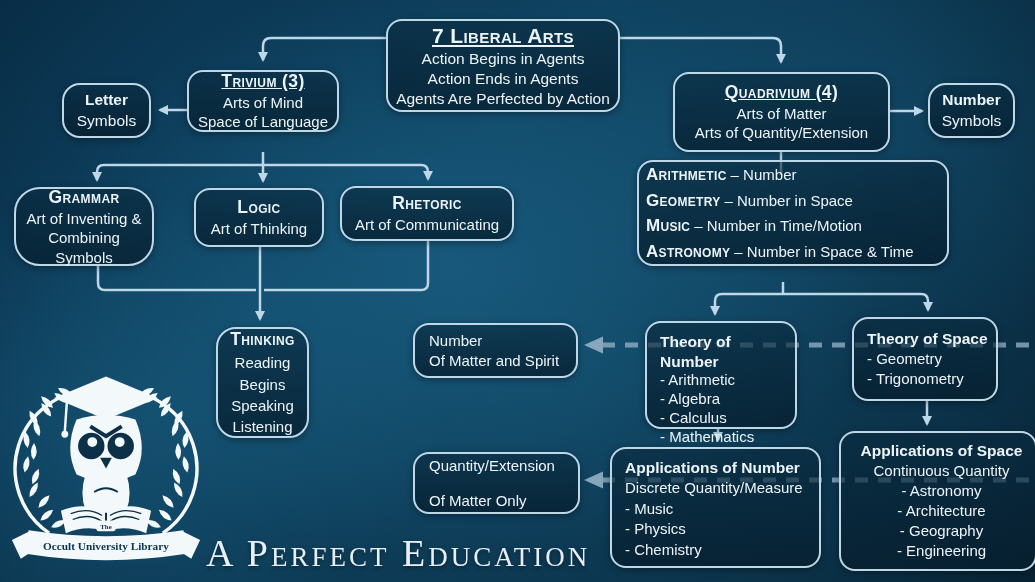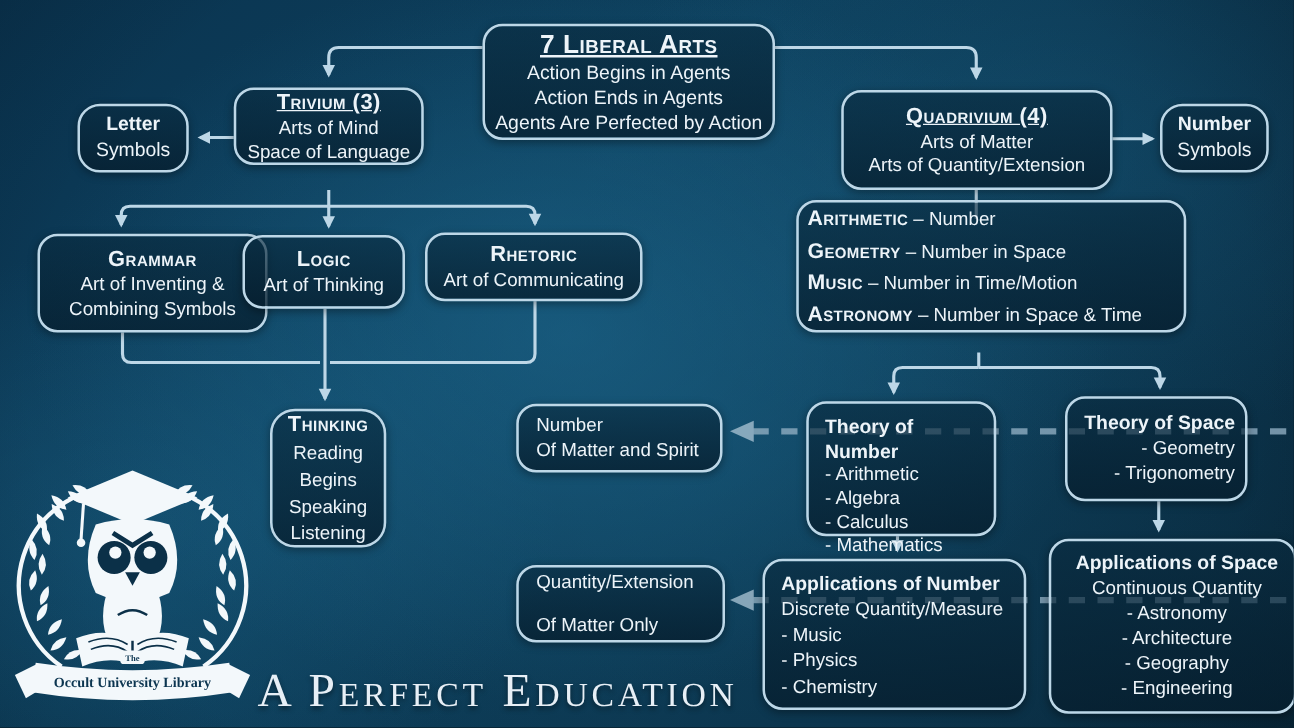--- a/index.html
+++ b/index.html
@@ -104,21 +104,21 @@
     <span class="hdr und">Quadrivium (4)</span>
     <span class="ln">Arts of Matter</span>
     <span class="ln">Arts of Quantity/Extension</span>
   </div>
 
   <div class="box center" style="left:928px;top:83px;width:87px;height:55px;border-radius:18px;font-weight:bold;font-size:15.5px;">
     <span class="ln">Number</span>
     <span class="ln" style="font-weight:normal">Symbols</span>
   </div>
 
-  <div class="box center" style="left:30px;top:187px;width:184px;height:79px;">
+  <div class="box center" style="left:14px;top:187px;width:140px;height:79px;border-radius:26px;">
     <span class="hdr">Grammar</span>
     <span class="ln">Art of Inventing &amp;</span>
     <span class="ln">Combining Symbols</span>
   </div>
 
   <div class="box center" style="left:194px;top:188px;width:130px;height:59px;">
     <span class="hdr">Logic</span>
     <span class="ln">Art of Thinking</span>
   </div>
 
@@ -156,21 +156,21 @@
   </div>
 
   <div class="box leftal" style="left:645px;top:321px;width:152px;height:108px;padding:9px 8px 6px 13px;line-height:1.26;">
     <span class="ln hdr2">Theory of Number</span>
     <span class="ln">- Arithmetic</span>
     <span class="ln">- Algebra</span>
     <span class="ln">- Calculus</span>
     <span class="ln">- Mathematics</span>
   </div>
 
-  <div class="box leftal" style="left:852px;top:317px;width:146px;height:84px;padding:10px 8px 6px 13px;line-height:1.3;text-align:right;">
+  <div class="box leftal" style="left:852px;top:317px;width:146px;height:84px;padding:10px 8px 6px 13px;line-height:1.3;">
     <span class="ln hdr2">Theory of Space</span>
     <span class="ln">- Geometry</span>
     <span class="ln">- Trigonometry</span>
   </div>
 
   <div class="box leftal vcen" style="left:413px;top:452px;width:167px;height:62px;padding-left:14px;gap:16px;">
     <span class="ln">Quantity/Extension</span>
     <span class="ln">Of Matter Only</span>
   </div>
 

